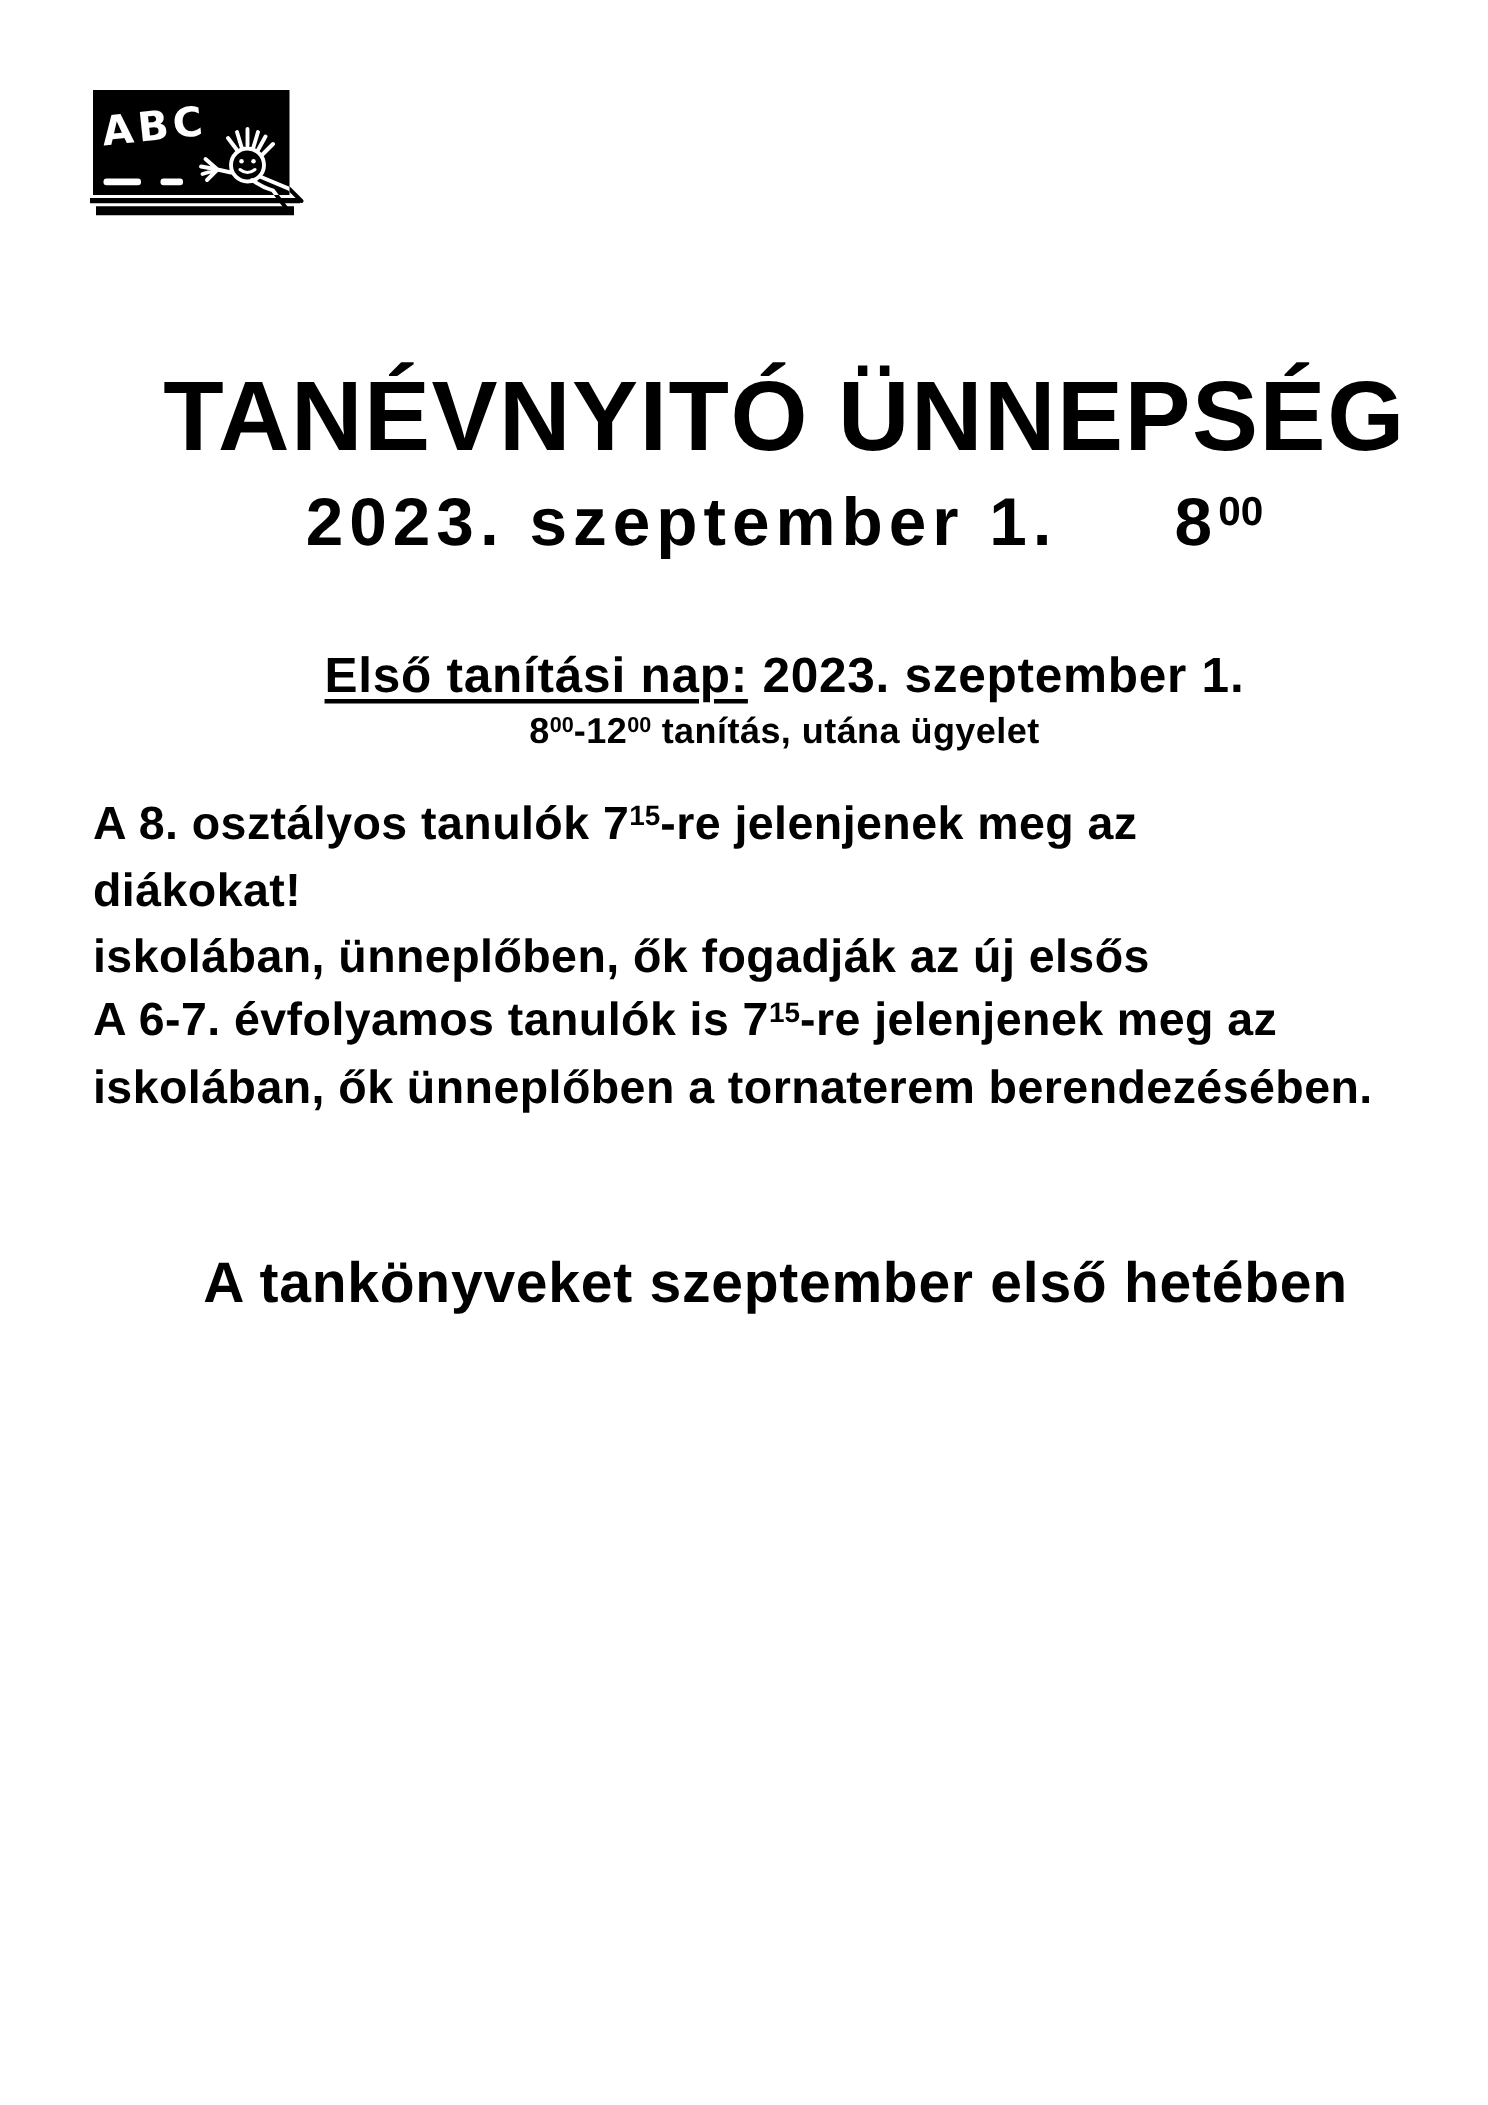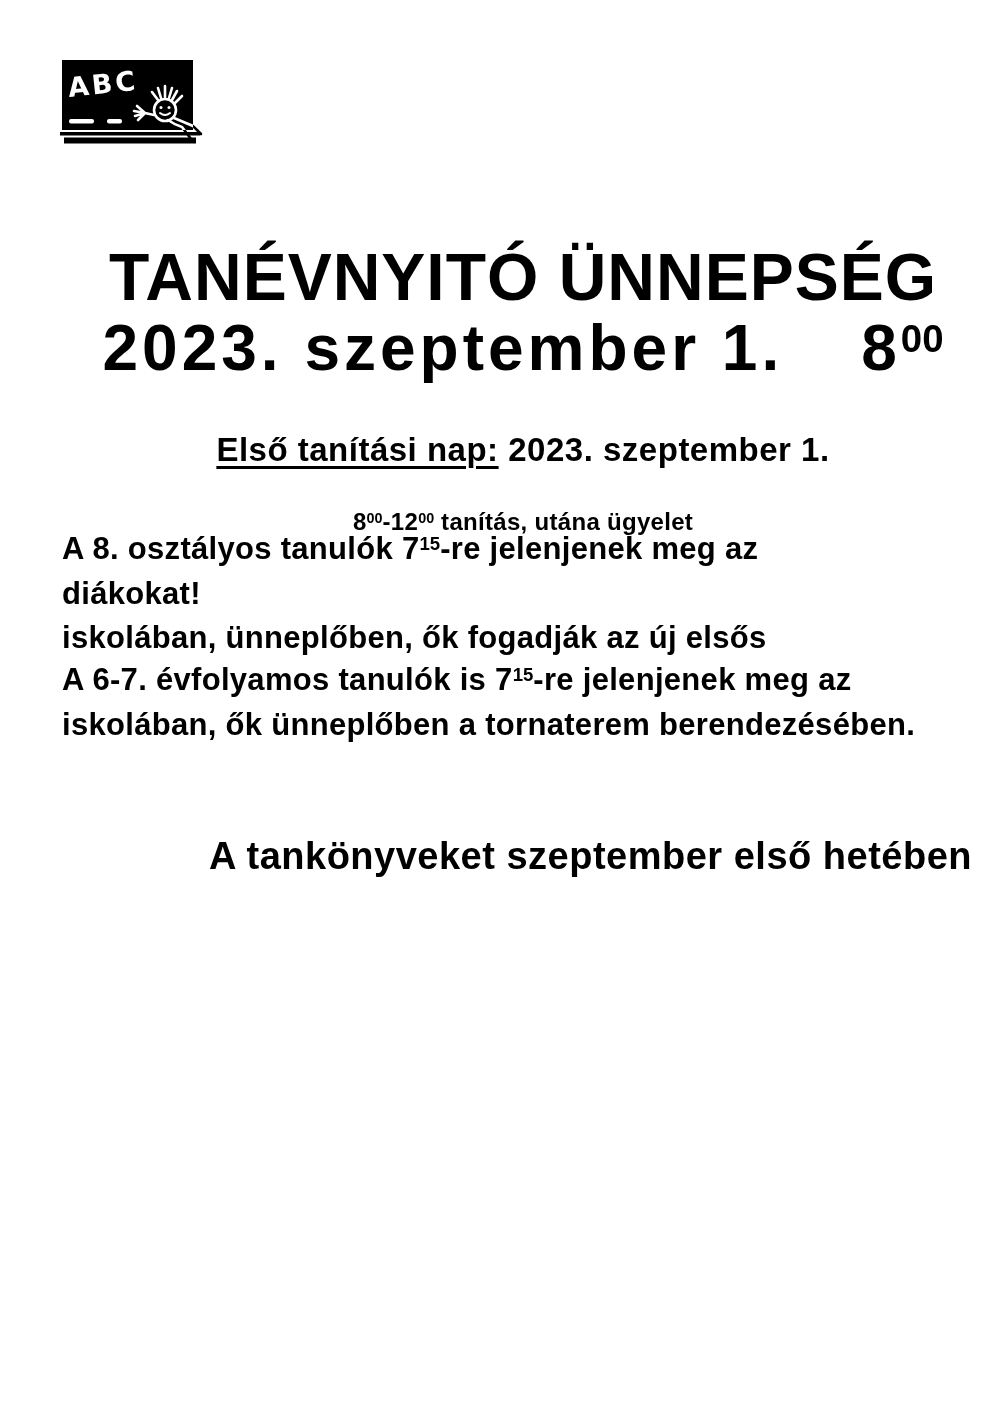--- a/index.html
+++ b/index.html
@@ -33,21 +33,21 @@
   }
   .title {
     top: 242px;
     font-size: 66px;
     line-height: 70px;
     letter-spacing: 1px;
     text-align: center;
   }
   .date-line {
     top: 320px;
-    font-size: 64px;
+    font-size: 45px;
     line-height: 56px;
     letter-spacing: 4px;
     text-align: center;
   }
   .date-gap {
     display: inline-block;
     width: 78px;
   }
   .first-day {
     top: 431px;
@@ -61,21 +61,20 @@
     text-decoration-thickness: 3px;
     text-underline-offset: 5px;
     text-align: center;
   }
   .schedule {
     top: 474px;
     font-size: 24px;
     line-height: 28px;
     letter-spacing: 0.3px;
     text-align: center;
-    margin-top: 34px;
   }
   .para {
     position: absolute;
     left: 62px;
     right: 8px;
     margin: 0;
     font-size: 31px;
     line-height: 44.5px;
     letter-spacing: 0.3px;
     text-align: left;
@@ -85,21 +84,21 @@
   .p2 { top: 658px; }
   .footer-note {
     position: absolute;
     left: 62px;
     right: 20px;
     margin: 0;
     top: 833px;
     font-size: 38px;
     line-height: 46px;
     letter-spacing: 0.5px;
-    text-align: right;
+    text-align: center;
     white-space: nowrap;
   }
   .sup {
     font-size: 60%;
     vertical-align: 0.48em;
     line-height: 0;
     letter-spacing: 0;
   }
 </style>
 </head>

